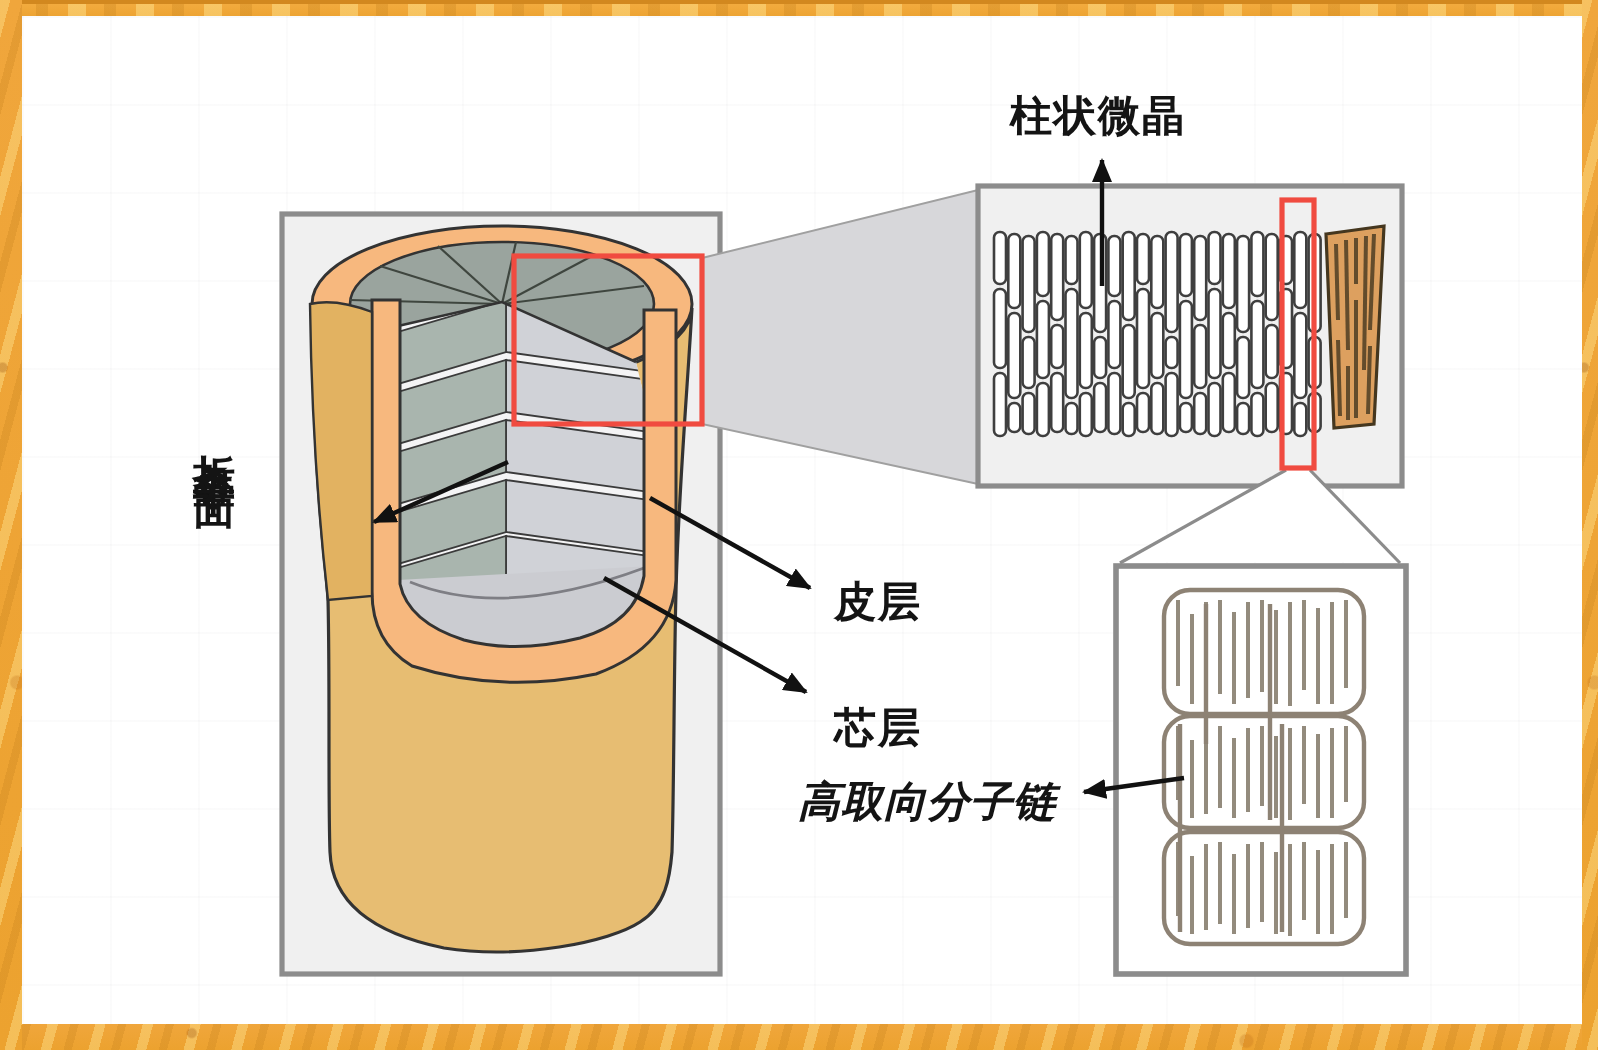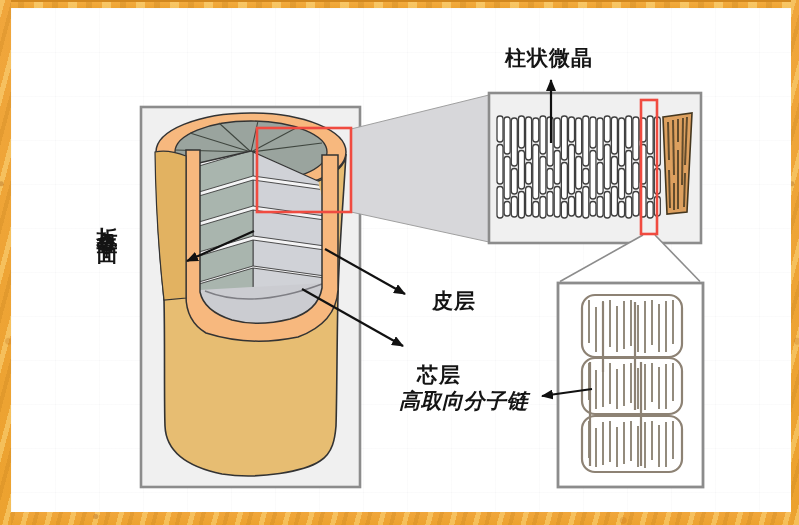--- a/index.html
+++ b/index.html
@@ -285,20 +285,20 @@
     <line class="arrow" marker-end="url(#ah)" x1="551" y1="143" x2="551" y2="80"></line>
     <line class="arrow" marker-end="url(#ah)" x1="254" y1="231" x2="187" y2="261"></line>
     <line class="arrow" marker-end="url(#ah)" x1="325" y1="249" x2="405" y2="294"></line>
     <line class="arrow" marker-end="url(#ah)" x1="302" y1="289" x2="403" y2="346"></line>
     <line class="arrow" marker-end="url(#ah)" x1="592" y1="389" x2="542" y2="396"></line>
   </g>
 </svg>
 
 <div class="lbl" style="left:505px;top:44px;">柱状微晶</div>
 <div class="lbl lbl-vert" style="left:93px;top:210px;">折叠平面</div>
-<div class="lbl" style="left:432px;top:287px;">皮层</div>
-<div class="lbl" style="left:417px;top:361px;">芯层</div>
+<div class="lbl" style="left:417px;top:287px;">皮层</div>
+<div class="lbl" style="left:417px;top:350px;">芯层</div>
 <div class="lbl" style="left:399px;top:387px;letter-spacing:0.5px;font-style:italic;">高取向分子链</div>
 
 <div class="frame-edge frame-top"></div>
 <div class="frame-edge frame-bottom"></div>
 <div class="frame-edge frame-left"></div>
 <div class="frame-edge frame-right"></div>
 
 </body></html>

